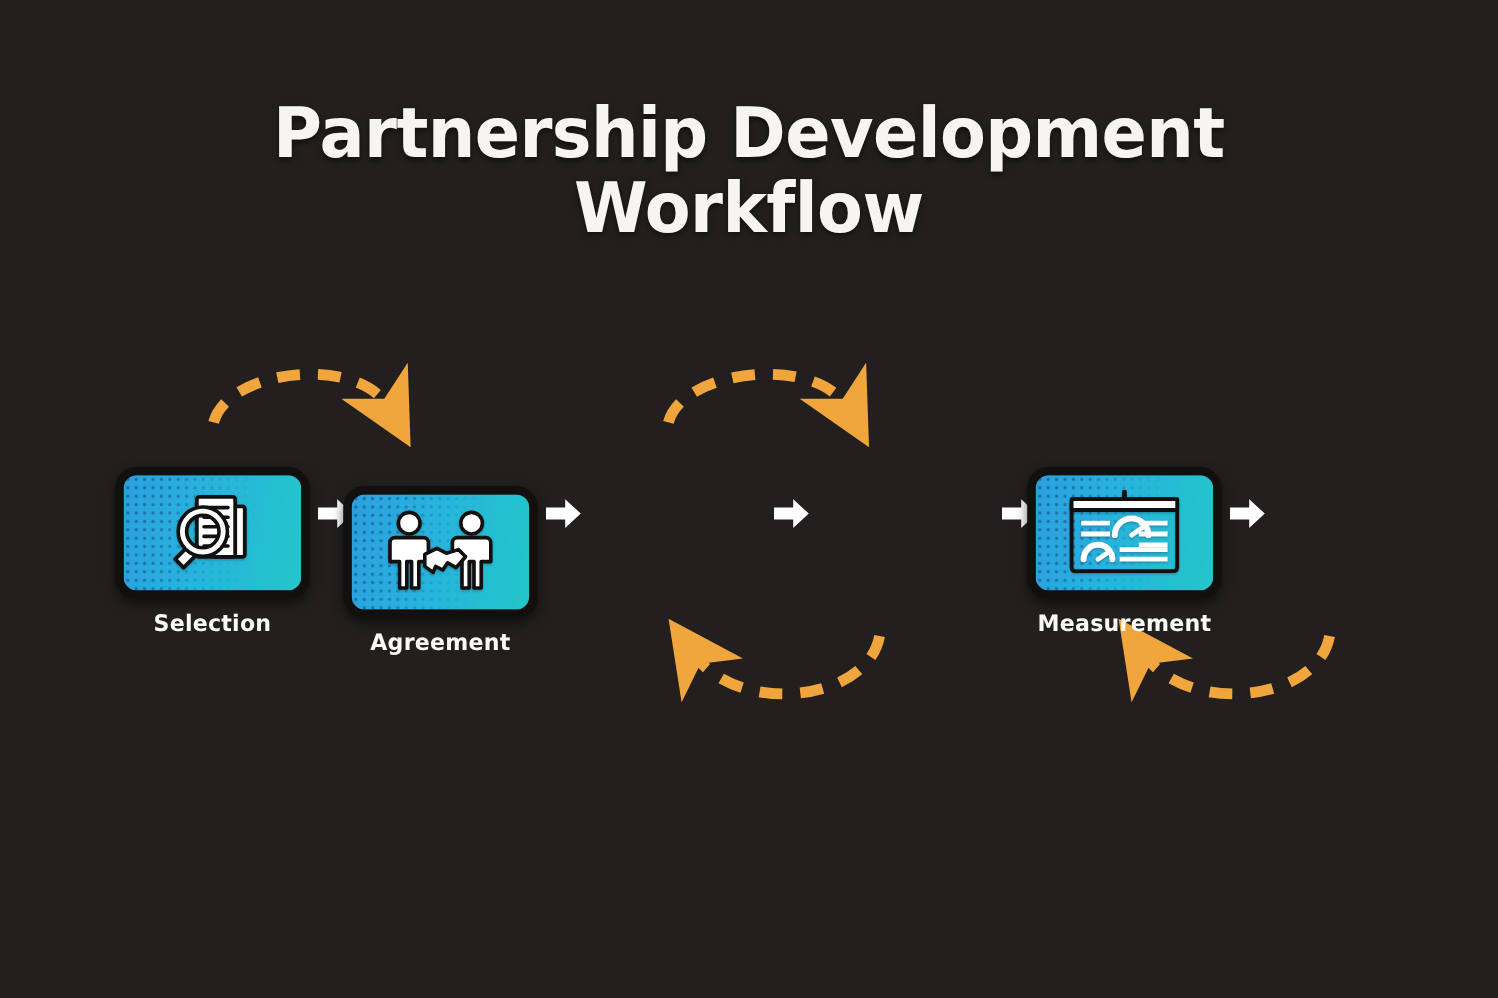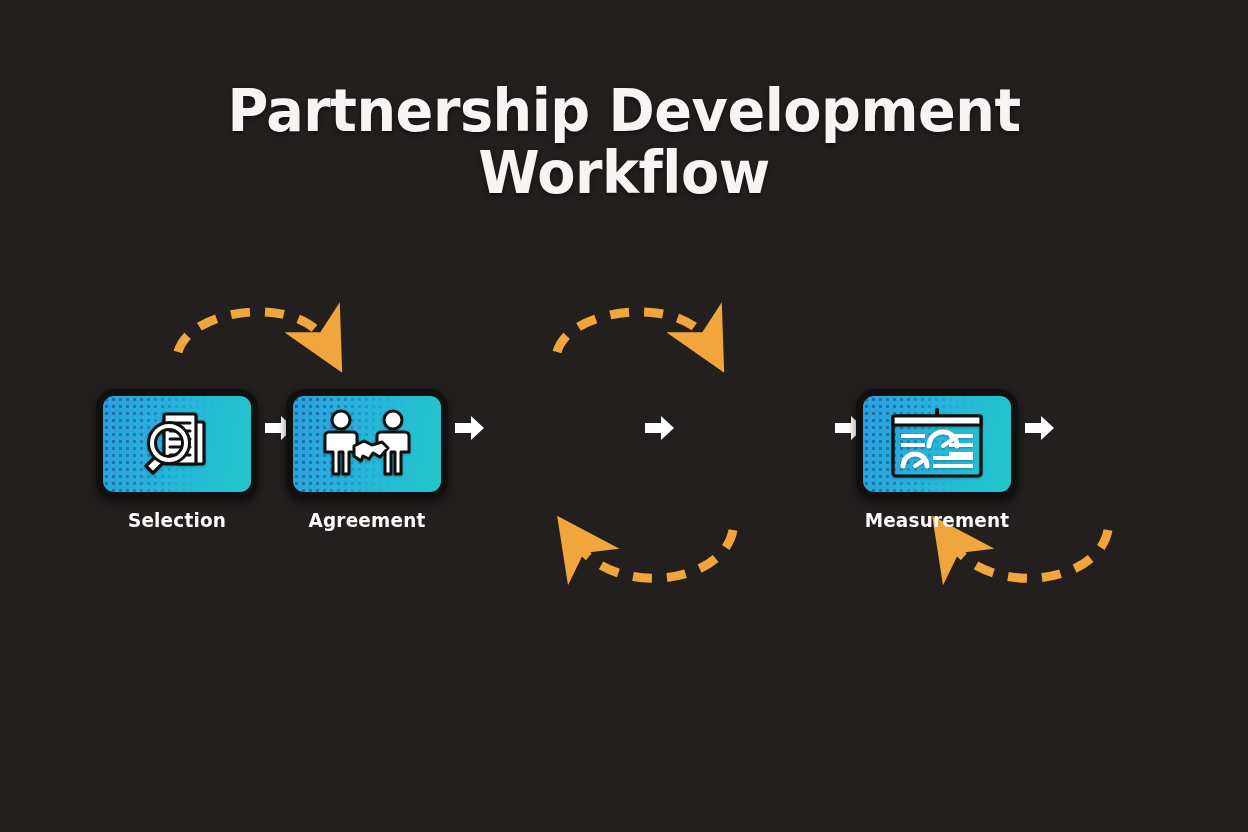--- a/index.html
+++ b/index.html
@@ -192,21 +192,21 @@
       </div>
       <div class="step-label">Selection</div>
     </div>
 
     <div class="connector" style="left:169px;">
       <svg width="30" height="26" viewBox="0 0 30 26">
         <path d="M0,8 L16,8 L16,1 L29,13 L16,25 L16,18 L0,18 Z" fill="#ffffff"></path>
       </svg>
     </div>
 
-    <div class="step" style="left:190px;">
+    <div class="step" style="left:190px;margin-top:16px;">
       <div class="tile">
         <div class="tile-inner">
           <div class="grad blue"></div>
           <div class="halftone"></div>
           <div class="icon-wrap">
             <svg width="92" height="72" viewBox="0 0 92 72">
               <g fill="#ffffff" stroke="#12100f" stroke-width="3" stroke-linejoin="round">
 
                 <circle cx="20" cy="12" r="9"></circle>
                 <path d="M8,24 h24 a4,4 0 0 1 4,4 v16 h-8 v22 h-6 v-22 h-4 v22 h-6 v-22 h-8 v-16 a4,4 0 0 1 4,-4 z"></path>

